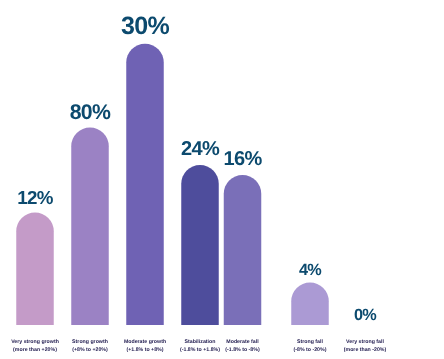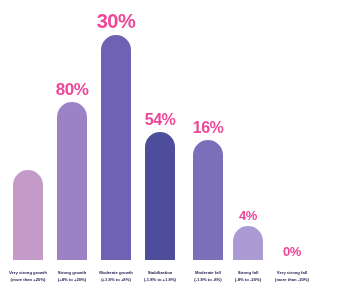--- a/index.html
+++ b/index.html
@@ -49,21 +49,21 @@
     border-bottom-left-radius: 0;
     border-bottom-right-radius: 0;
   }
 
   
   .value-label {
     position: absolute;
     left: 50%;
     transform: translateX(-50%);
     font-weight: 700;
-    color: #ec4899;
+    color: #0c4a6e;
     letter-spacing: -0.5px;
     white-space: nowrap;
     line-height: 1;
     text-align: right;
   }
 
   
   .cat-label {
     position: absolute;
     left: 50%;
@@ -81,20 +81,21 @@
   .cat-label .l2 { display: block; }
 </style>
 </head>
 <body>
 
 <div id="chart-root">
   <div class="plot-area">
 
     <div class="col" style="left:6px;">
       <div class="bar" style="height:90px; background:#c49bc8;"></div>
+      <div class="value-label" style="bottom:121px; font-size:15px;">12%</div>
       <div class="cat-label">
         <span class="l1">Very strong growth</span>
         <span class="l2">(more than +20%)</span>
       </div>
     </div>
 
     <div class="col" style="left:50px;">
       <div class="bar" style="height:158px; background:#9b82c4;"></div>
       <div class="value-label" style="bottom:189px; font-size:17px;">80%</div>
       <div class="cat-label">
@@ -107,28 +108,28 @@
       <div class="bar" style="height:225px; background:#6f62b4;"></div>
       <div class="value-label" style="bottom:256px; font-size:20px;">30%</div>
       <div class="cat-label">
         <span class="l1">Moderate growth</span>
         <span class="l2">(+1.8% to +8%)</span>
       </div>
     </div>
 
     <div class="col" style="left:138px;">
       <div class="bar" style="height:128px; background:#4e4d9c;"></div>
-      <div class="value-label" style="bottom:159px; font-size:16px;">54%</div>
+      <div class="value-label" style="bottom:159px; font-size:16px;">24%</div>
       <div class="cat-label">
         <span class="l1">Stabilization</span>
         <span class="l2">(-1.8% to +1.8%)</span>
       </div>
     </div>
 
-    <div class="col" style="left:186px;">
+    <div class="col" style="left:172px;">
       <div class="bar" style="height:120px; background:#7a6fb8;"></div>
       <div class="value-label" style="bottom:151px; font-size:16px;">16%</div>
       <div class="cat-label">
         <span class="l1">Moderate fall</span>
         <span class="l2">(-1.8% to -8%)</span>
       </div>
     </div>
 
     <div class="col" style="left:226px;">
       <div class="bar" style="height:34px; background:#ab9ad4;"></div>

